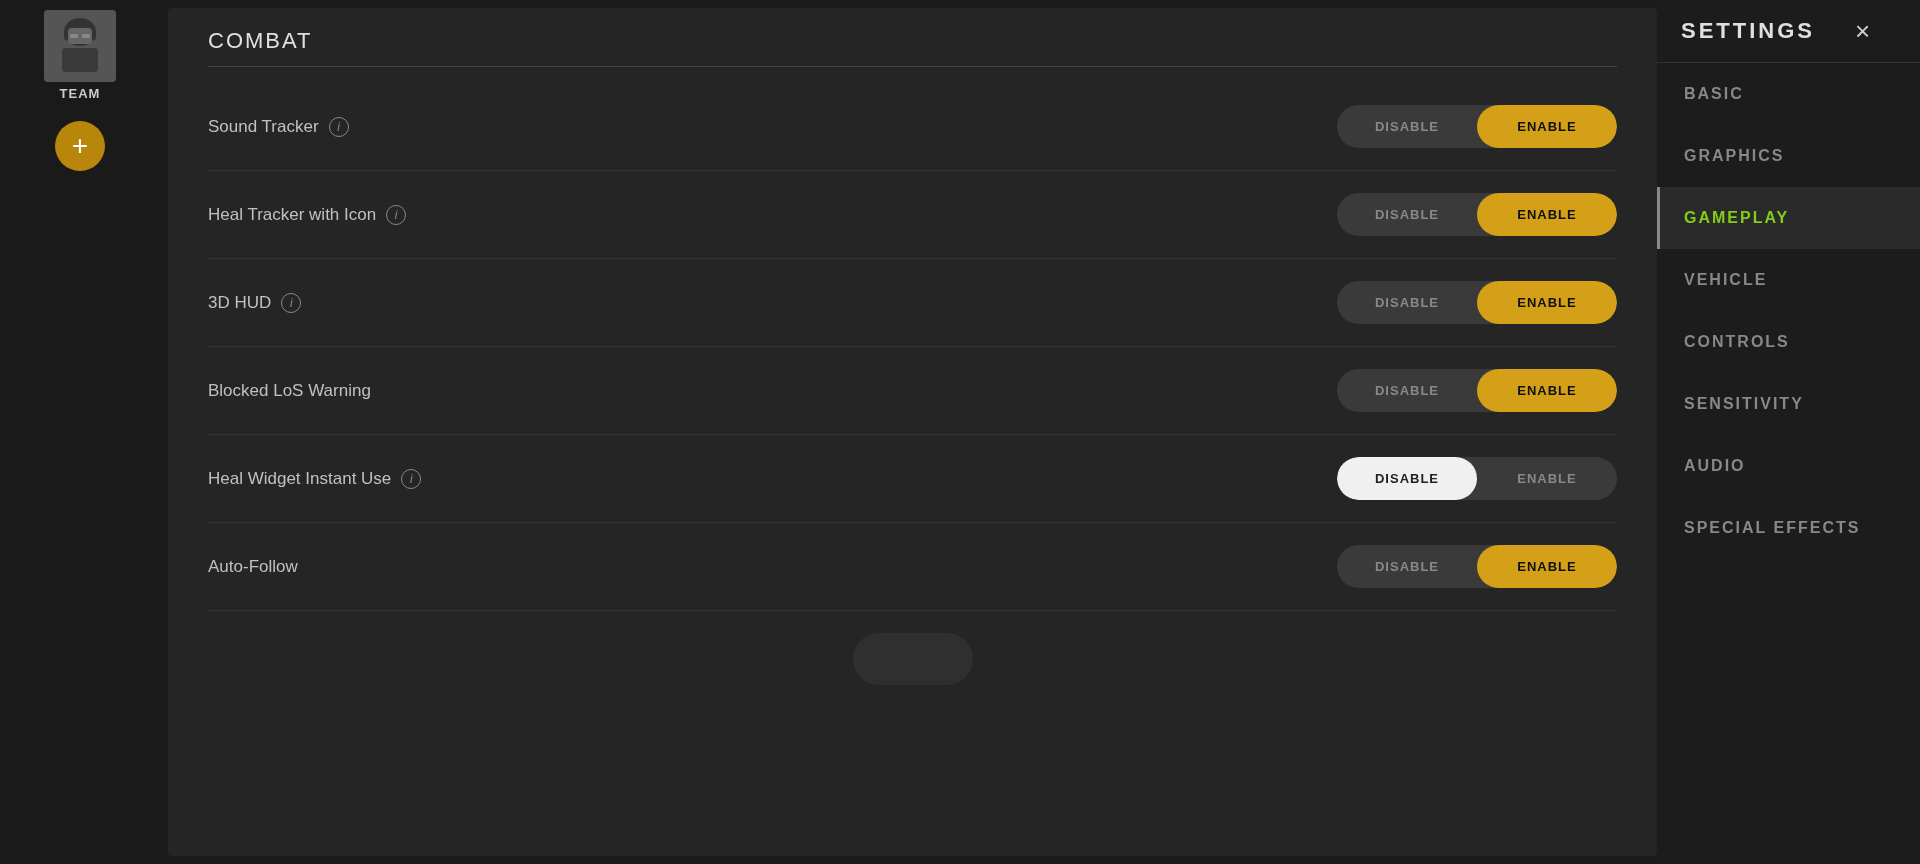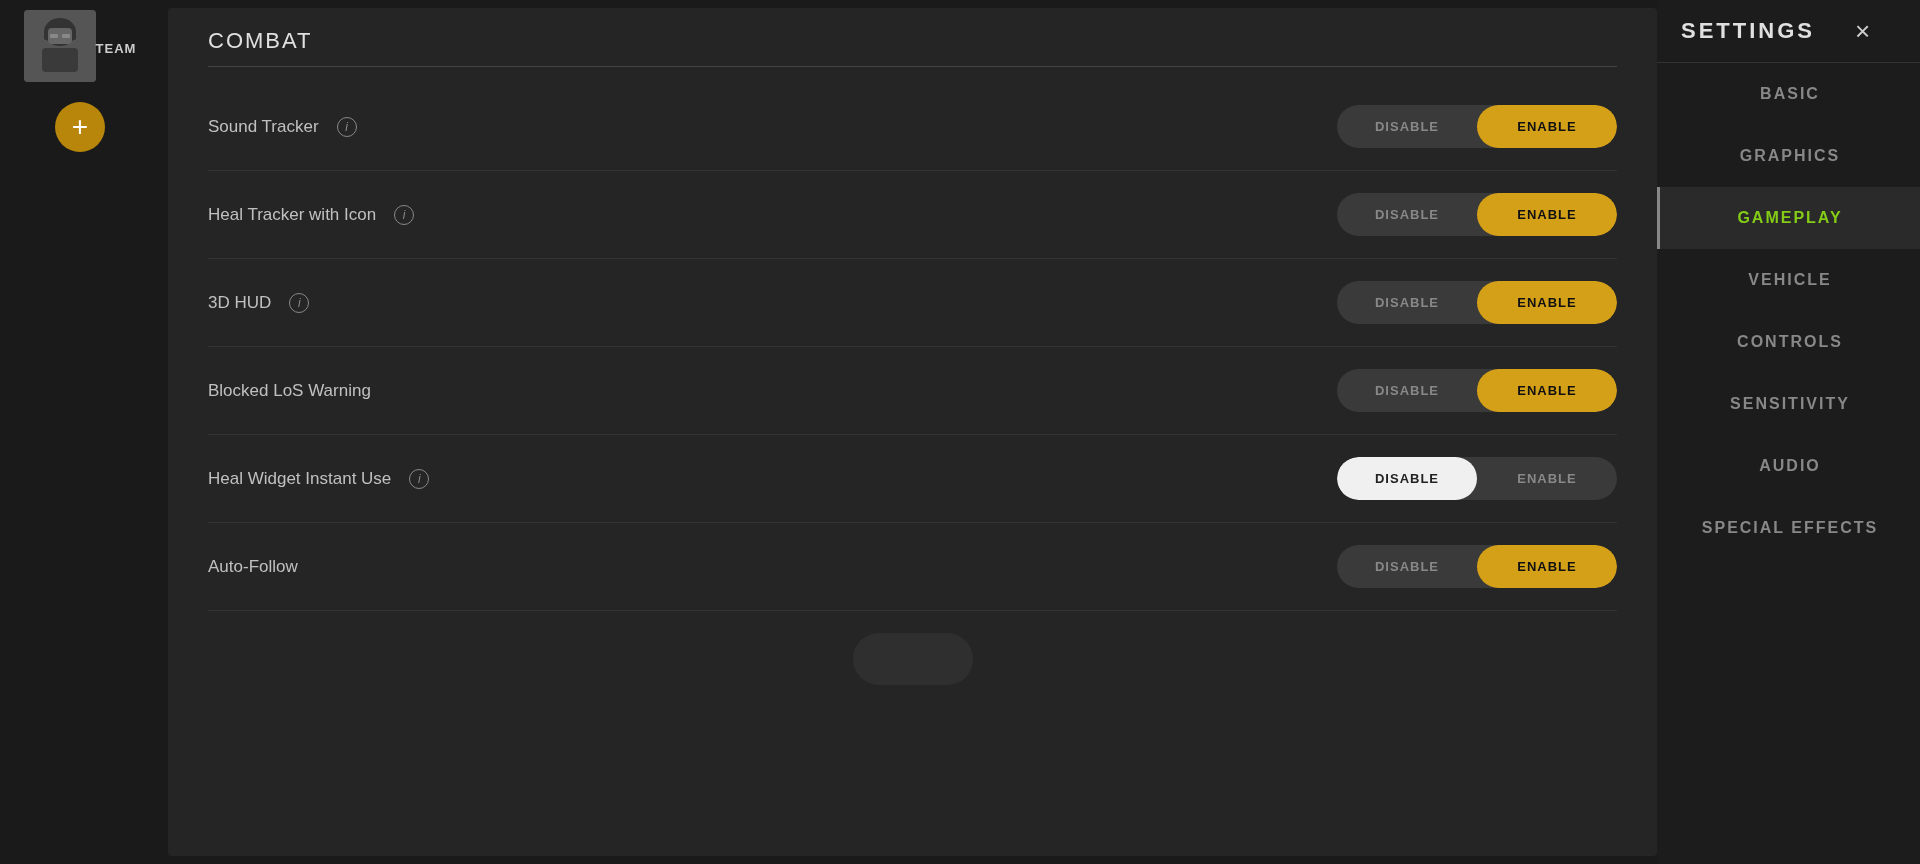--- a/index.html
+++ b/index.html
@@ -18,21 +18,21 @@
       background: #1a1a1a;
       display: flex;
       flex-direction: column;
       align-items: center;
       padding-top: 10px;
       flex-shrink: 0;
     }
 
     .avatar-container {
       display: flex;
-      flex-direction: row;
+      flex-direction: column;
       align-items: center;
       margin-bottom: 12px;
     }
 
     .avatar {
       width: 72px;
       height: 72px;
       background: #444;
       border-radius: 4px;
       overflow: hidden;
@@ -96,21 +96,21 @@
       justify-content: space-between;
       padding: 22px 0;
       border-bottom: 1px solid #333;
     }
 
     .setting-label {
       color: #c0c0c0;
       font-size: 17px;
       display: flex;
       align-items: center;
-      gap: 18px;
+      gap: 10px;
     }
 
     .info-icon {
       display: inline-flex;
       align-items: center;
       justify-content: center;
       width: 20px;
       height: 20px;
       border: 1.5px solid #888;
       border-radius: 50%;
@@ -191,21 +191,20 @@
     .nav-item {
       position: relative;
       padding: 22px 24px;
       color: #888;
       font-size: 16px;
       font-weight: bold;
       letter-spacing: 2px;
       cursor: pointer;
       border-left: 3px solid transparent;
       transition: all 0.2s;
-      text-align: center;
     }
 
     .nav-item.active {
       color: #84cc16;
       background: #2a2a2a;
       border-left: 3px solid #888;
     }
 
     
     .main-content::-webkit-scrollbar {

